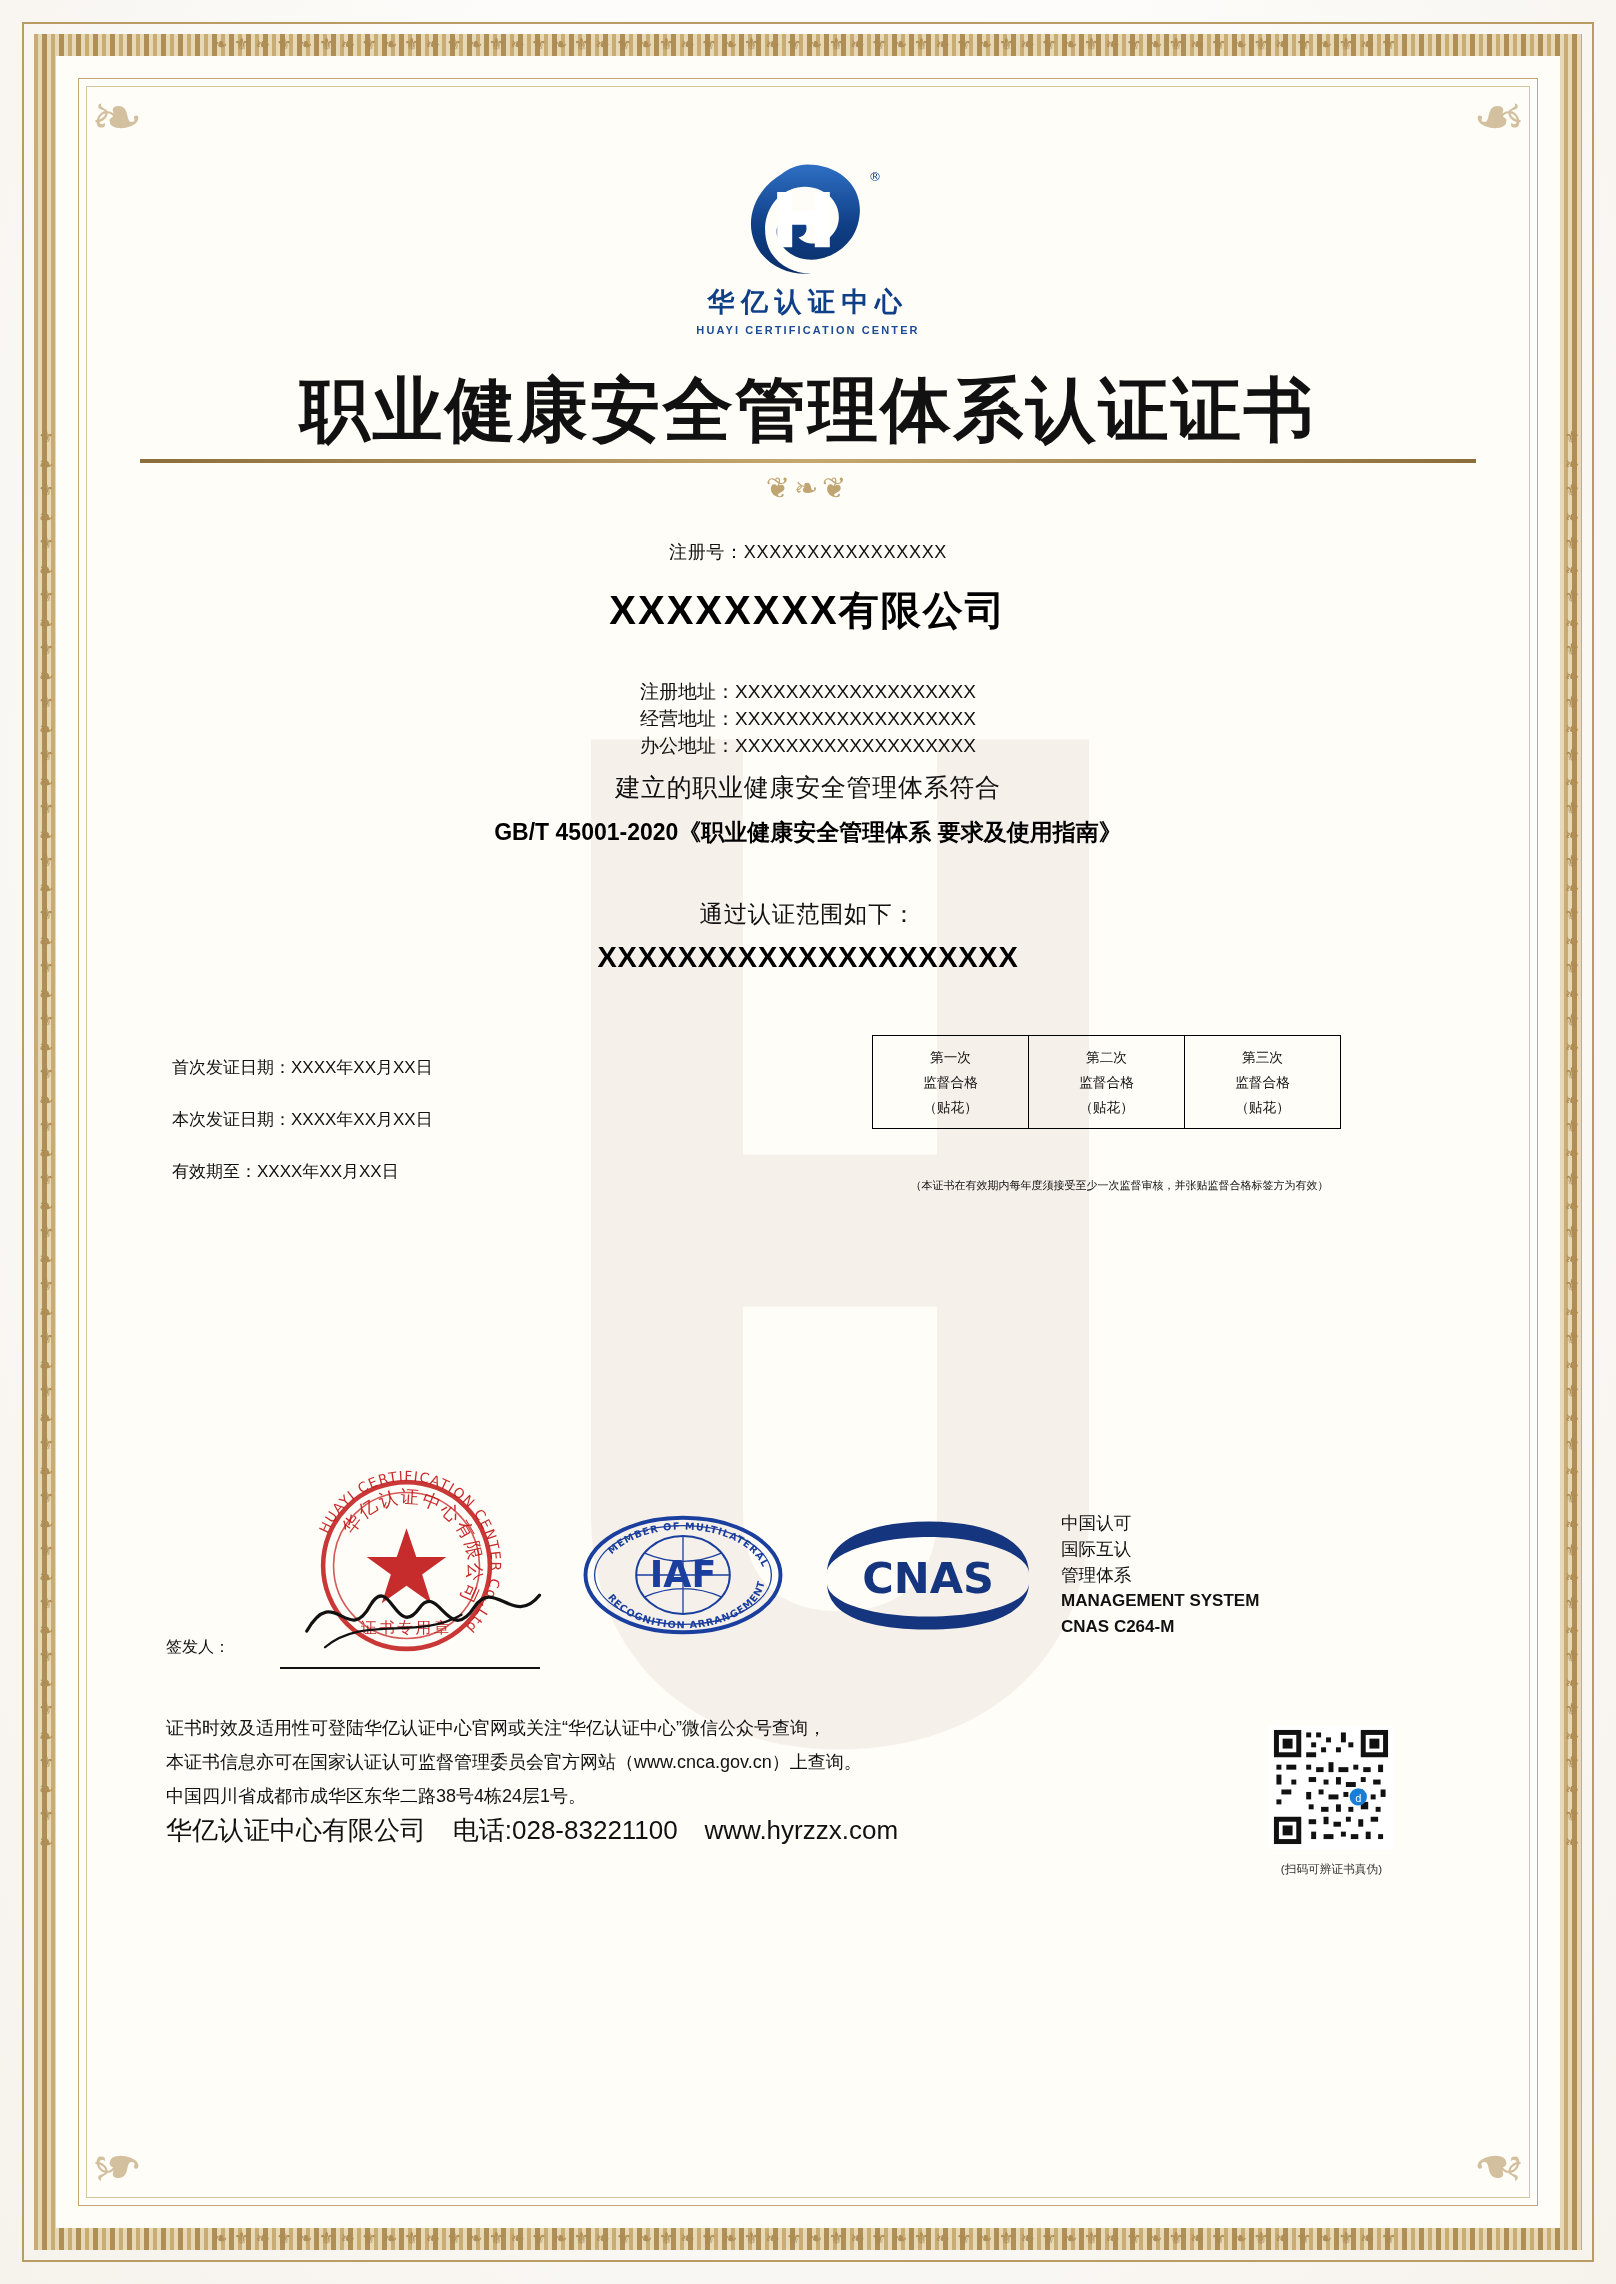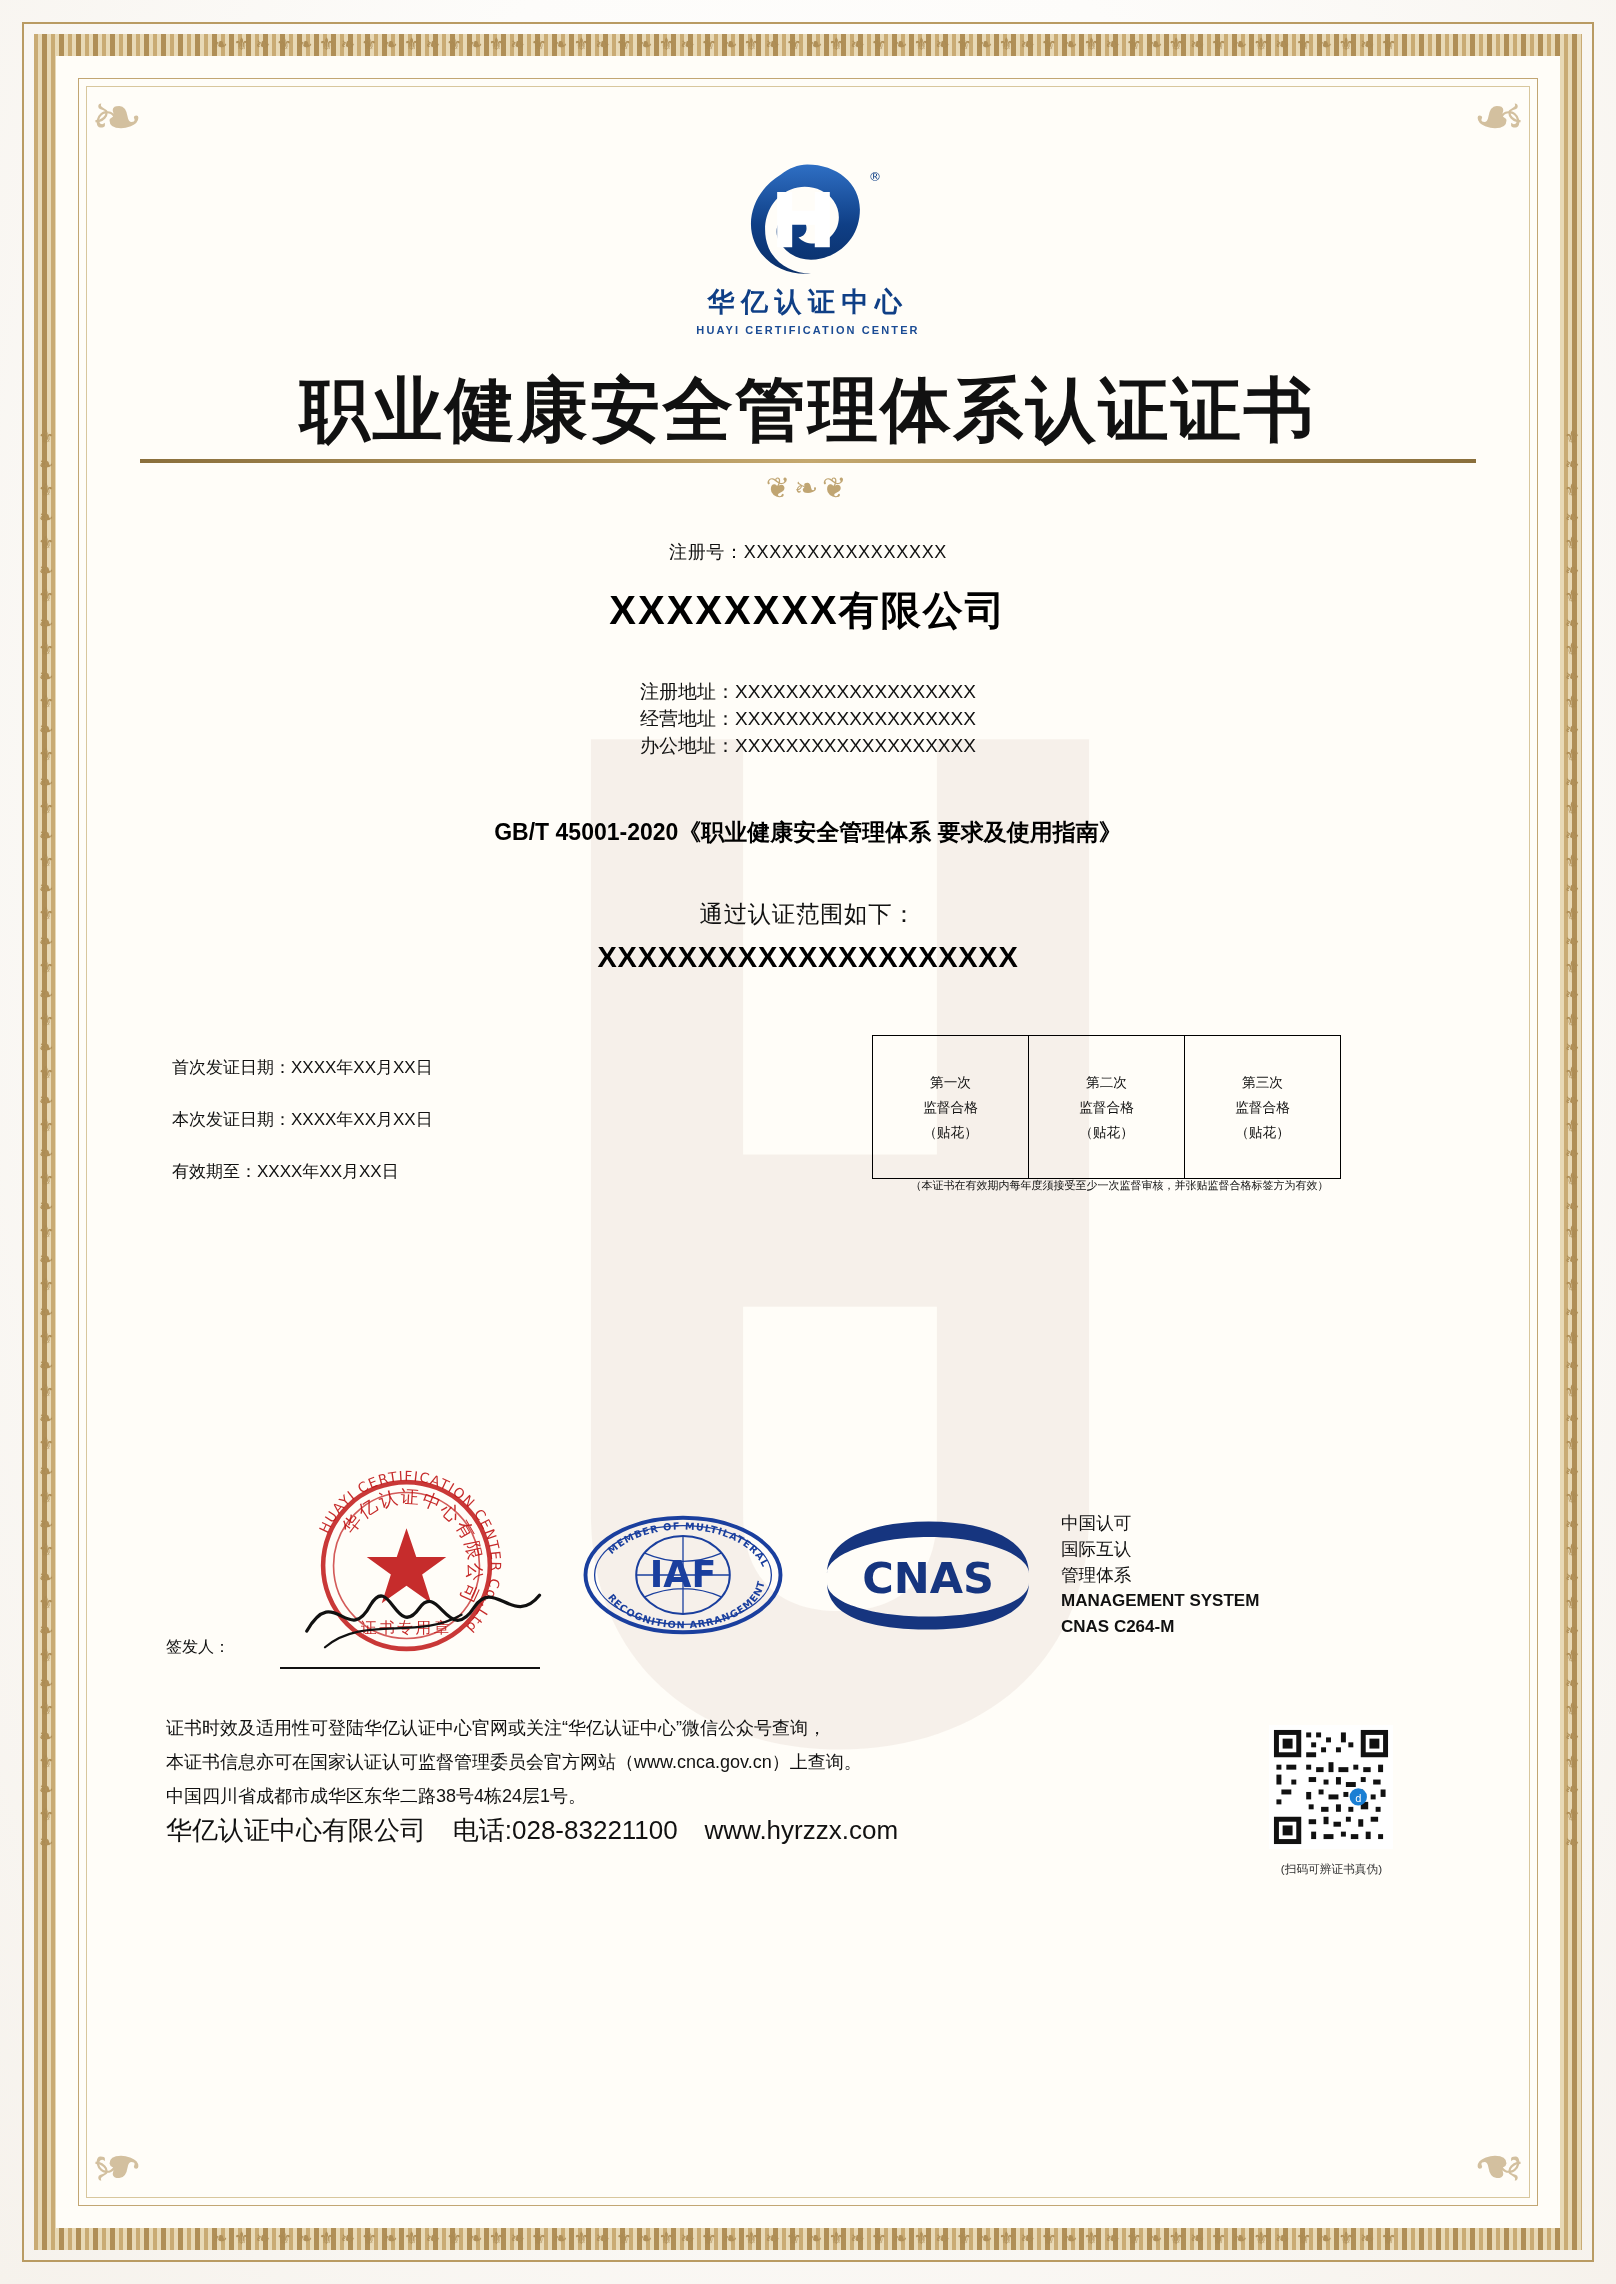--- a/index.html
+++ b/index.html
@@ -130,21 +130,21 @@
     position:absolute;left:0;right:0;top:837px;text-align:center;
     font-size:29px;font-weight:bold;color:#000;letter-spacing:0.7px;
   }
 
   .dates{
     position:absolute;left:68px;top:938px;font-size:17px;color:#111;line-height:52px;
   }
   .dates div{white-space:nowrap;}
 
   .stamp-table{
-    position:absolute;left:768px;top:931px;width:469px;height:144px;
+    position:absolute;left:768px;top:931px;width:469px;height:94px;
     border:1.3px solid #000;display:flex;box-sizing:border-box;background:transparent;
   }
   .stamp-cell{
     flex:1;border-right:1.3px solid #000;box-sizing:border-box;
     display:flex;flex-direction:column;align-items:center;justify-content:center;
     font-size:13.7px;color:#111;line-height:25px;
   }
   .stamp-cell:last-child{border-right:0;}
   .stamp-note{
     position:absolute;left:768px;top:1074px;width:495px;text-align:center;
@@ -246,20 +246,21 @@
 
     <div class="company">XXXXXXXX有限公司</div>
 
 
     <div class="addr-block">
       <span class="addr">注册地址：XXXXXXXXXXXXXXXXXXX</span>
       <span class="addr">经营地址：XXXXXXXXXXXXXXXXXXX</span>
       <span class="addr">办公地址：XXXXXXXXXXXXXXXXXXX</span>
     </div>
 
+    <div class="conform">建立的职业健康安全管理体系符合</div>
     <div class="standard">GB/T 45001-2020《职业健康安全管理体系 要求及使用指南》</div>
 
     <div class="scope-label">通过认证范围如下：</div>
     <div class="scope-value">XXXXXXXXXXXXXXXXXXXXX</div>
 
     <div class="dates">
       <div>首次发证日期：XXXX年XX月XX日</div>
       <div>本次发证日期：XXXX年XX月XX日</div>
       <div>有效期至：XXXX年XX月XX日</div>
     </div>

